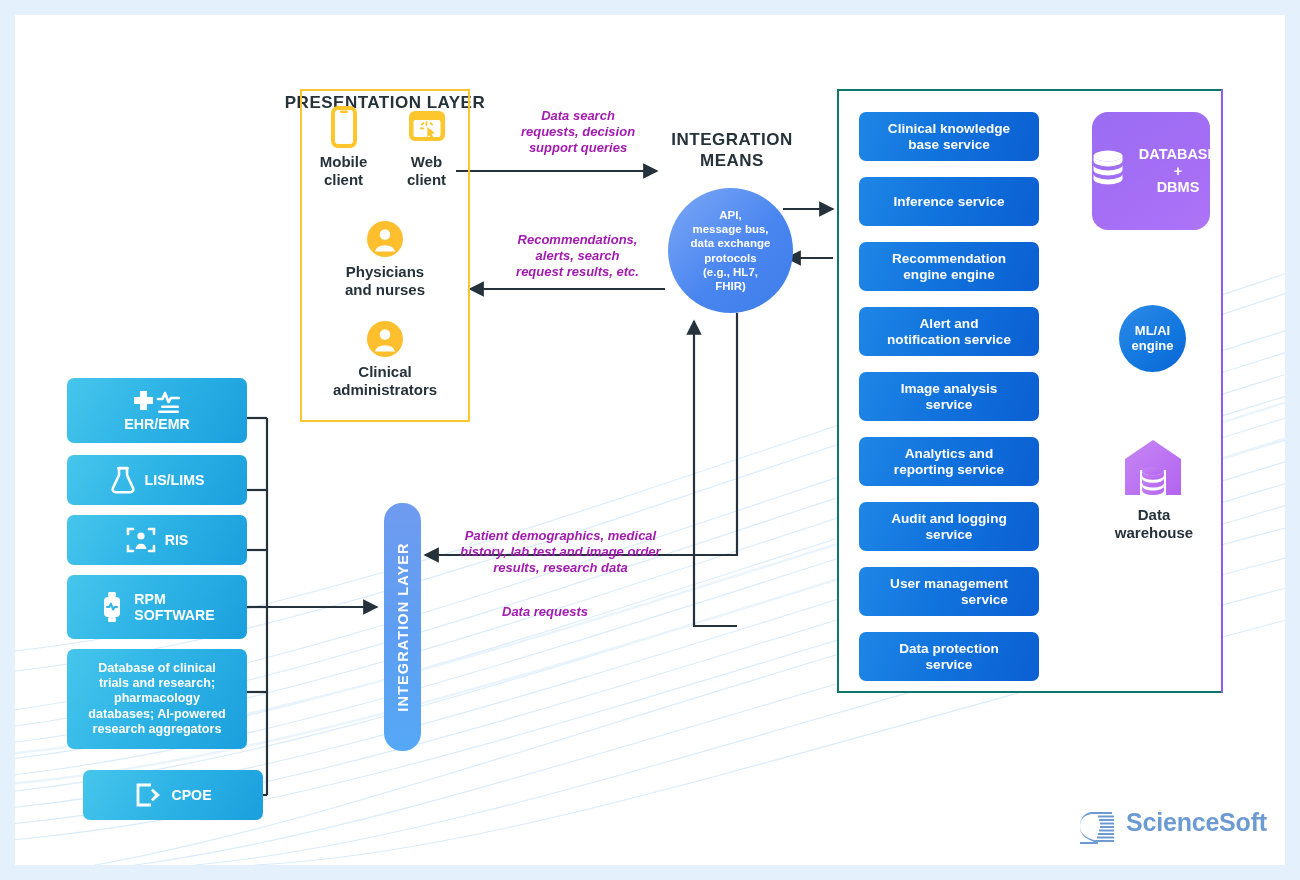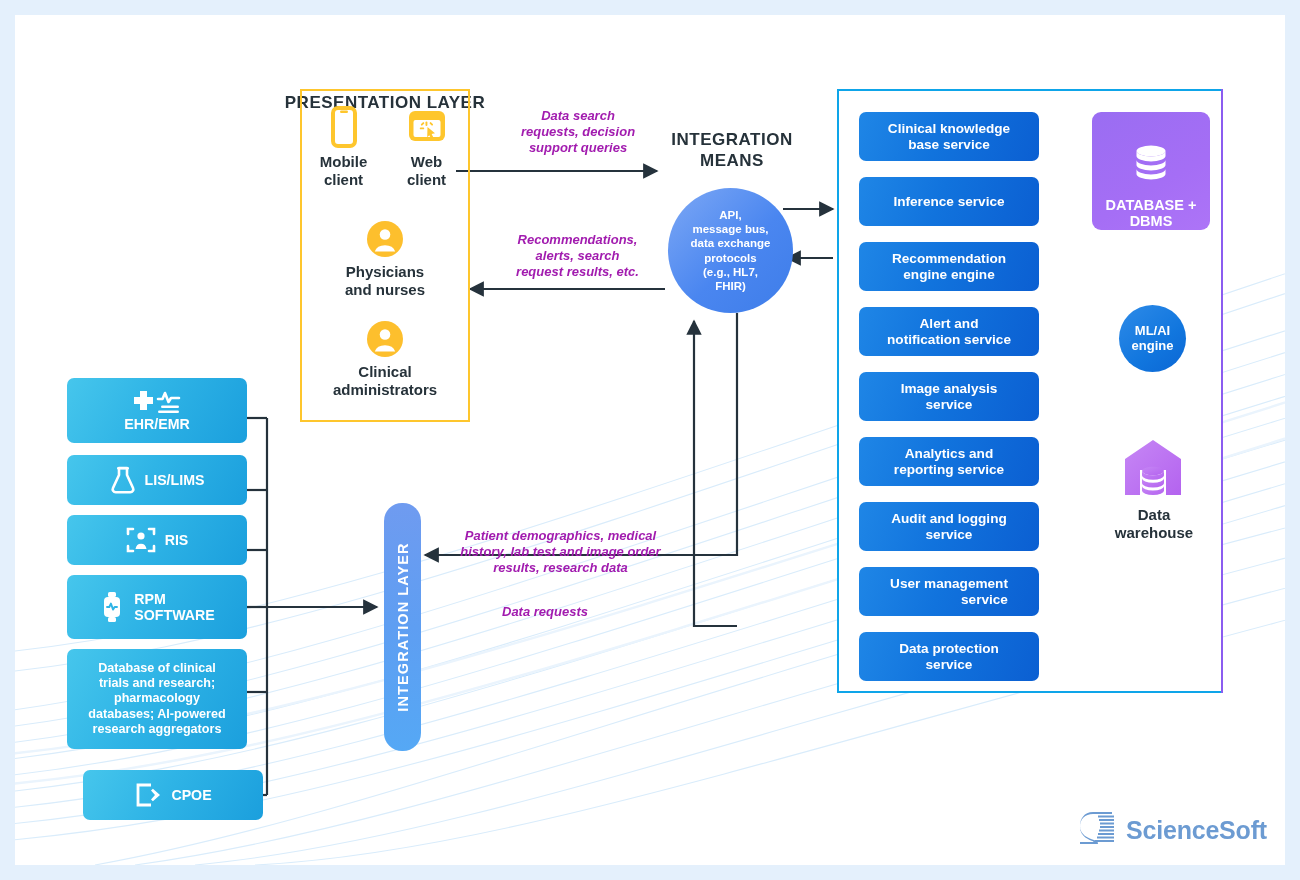--- a/index.html
+++ b/index.html
@@ -59,39 +59,39 @@
     position: absolute; left: 50%; top: 50%;
     transform: translate(-50%,-50%) rotate(-90deg);
     transform-origin: center;
     white-space: nowrap;
     color: #ffffff; font-size: 14.5px; font-weight: bold; letter-spacing: 1.1px;
   }
 
   
   #app-box {
     left: 822px; top: 74px; width: 386px; height: 604px;
-    border: 2px solid #0ea5e9; background: #fff;
+    border: 2px solid #0f766e; background: #fff;
   }
   #app-box-accent {
     position: absolute; right: -2px; top: -2px; width: 2px; height: 604px;
     background: #8b5cf0;
   }
   .svc {
     position: absolute; left: 20px; width: 180px; height: 49px;
     border-radius: 7px;
     background: linear-gradient(110deg, #1f86e6 0%, #1173dd 45%, #0b5fd2 100%);
     display: flex; align-items: center; justify-content: center;
     color: #fff; font-size: 13.6px; font-weight: bold;
     text-align: center; line-height: 1.16;
   }
   #db-box {
     left: 253px; top: 21px; width: 118px; height: 118px;
-    border-radius: 9px;
+    border-radius: 16px;
     background: linear-gradient(150deg, #9a6df2 0%, #a56ef5 60%, #ad74f7 100%);
-    display: flex; flex-direction: column; align-items: center; justify-content: flex-end;
+    display: flex; flex-direction: row; align-items: center; justify-content: center;
     gap: 8px;
   }
   #db-box .lbl {
     color: #fff; font-size: 14.5px; font-weight: bold; text-align: center; line-height: 1.15;
   }
   #ml-circle {
     left: 280px; top: 214px; width: 67px; height: 67px; border-radius: 50%;
     background: linear-gradient(140deg, #2e8be8 0%, #1176de 60%, #0b66d4 100%);
     display: flex; align-items: center; justify-content: center;
   }
@@ -115,21 +115,21 @@
   .src-col { display:flex; flex-direction:column; align-items:center; gap:1px; }
   .src-txt { font-size: 14.2px; line-height: 1.16; }
   .src-txt.small { font-size: 12.6px; line-height: 1.2; text-align:center; }
 
   
   .conn-label {
     position: absolute; font-style: italic; font-weight: bold;
     color: #a21caf; font-size: 13px; line-height: 1.24; text-align: center;
   }
 
-  #logo { left: 1063px; top: 793px; width: 190px; height: 44px; display:flex; align-items:center; gap:8px; }
+  #logo { left: 1063px; top: 793px; width: 190px; height: 44px; display:flex; gap:8px; }
   #logo .logo-text { font-size: 25px; color:#6c9bd2; letter-spacing:-0.2px; font-weight: 600; }
 </style>
 </head>
 <body>
 
 <div id="canvas">
 
   <svg id="swoosh" viewBox="0 0 1270 850">
     <g fill="none" stroke="#d9ecfb" stroke-width="1.1">
       <path d="M -40 700 C 300 660 620 520 1320 300"></path>

